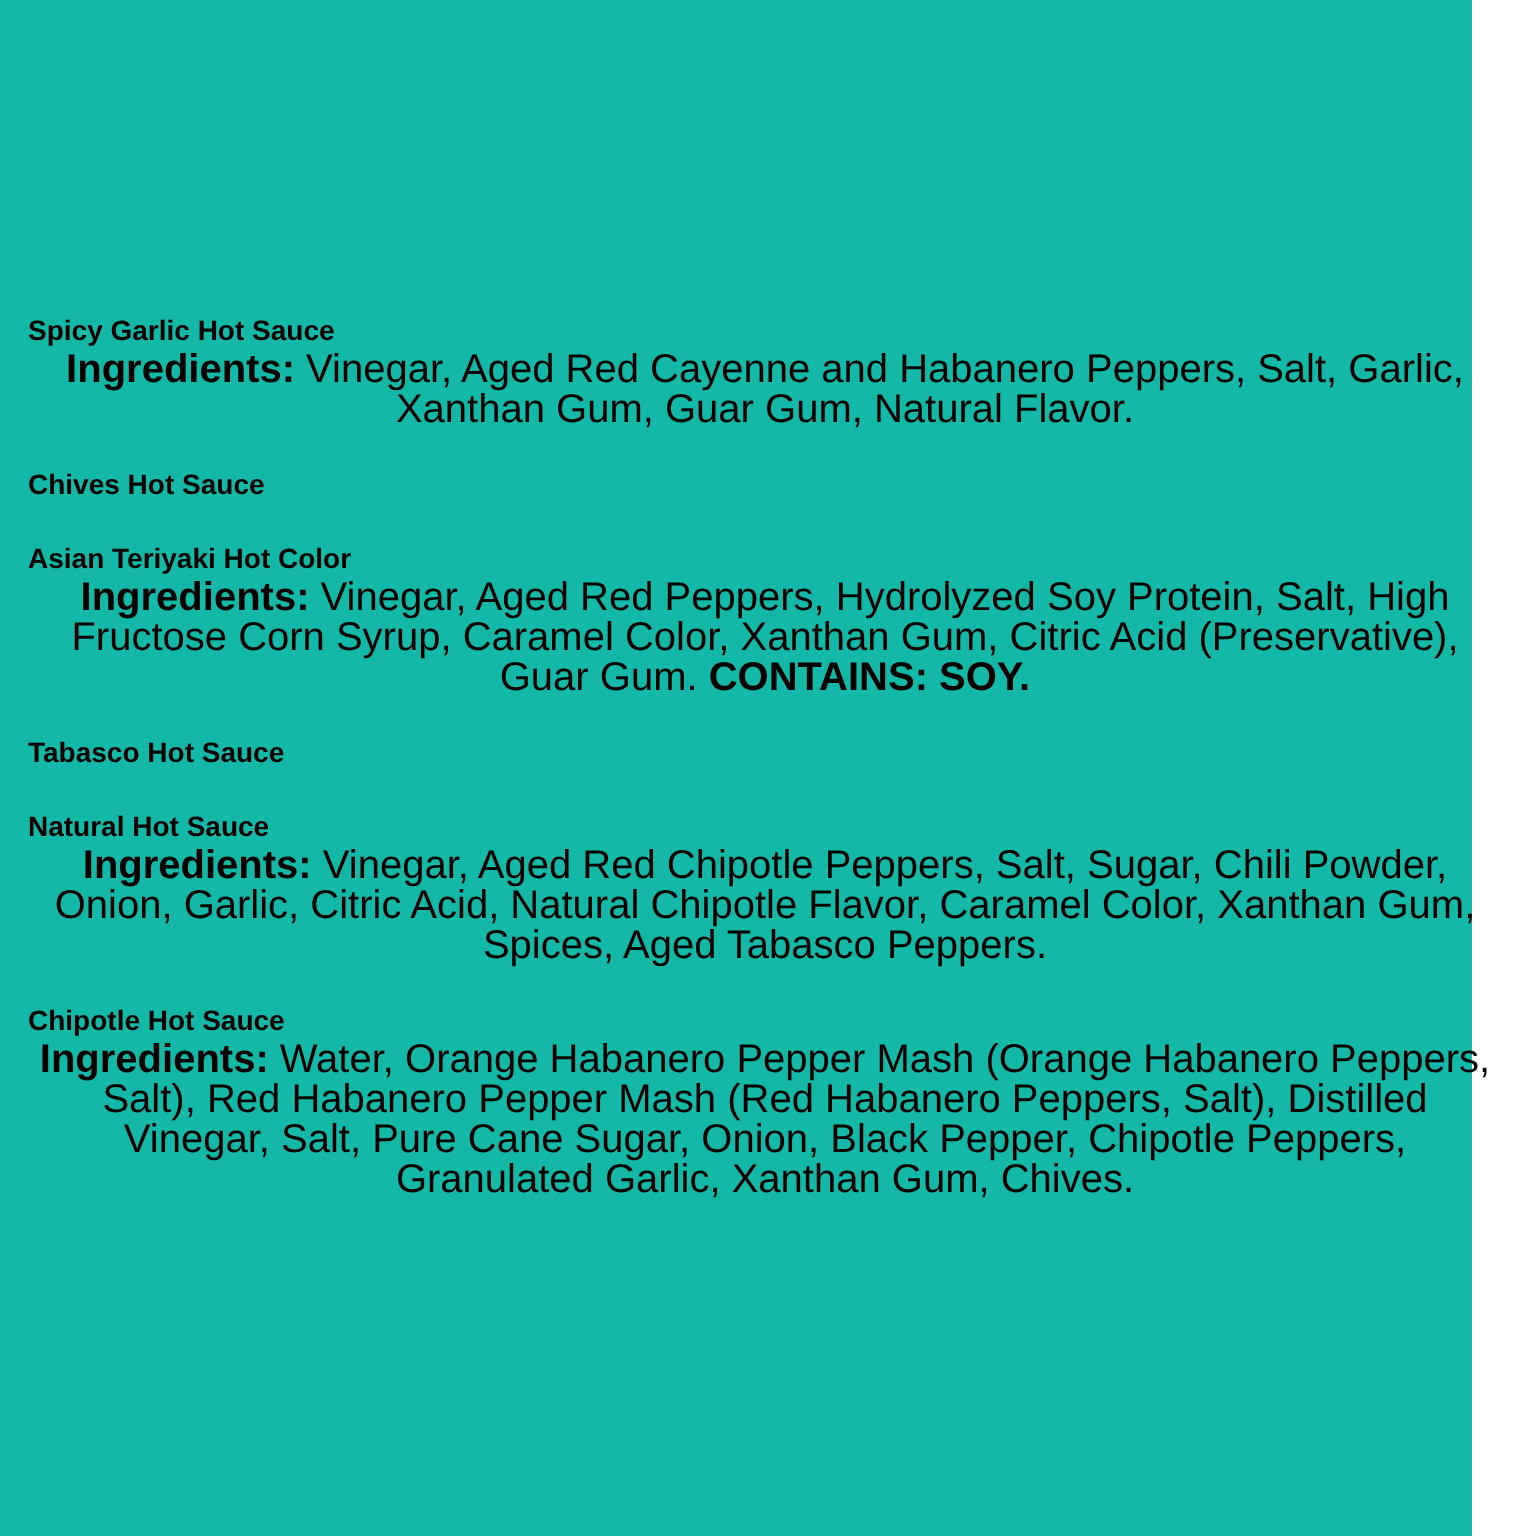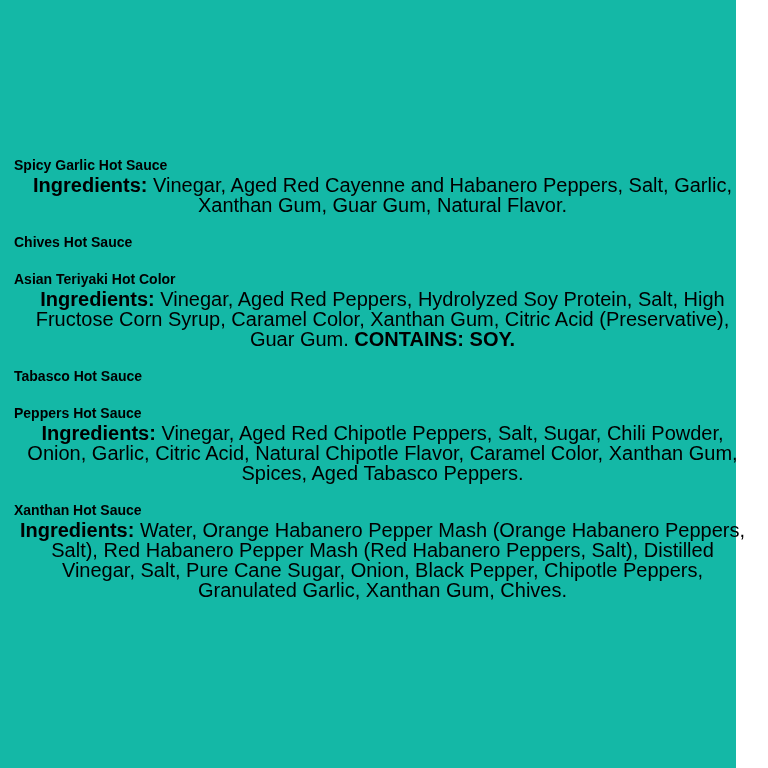--- a/index.html
+++ b/index.html
@@ -62,23 +62,23 @@
     <div class="section">
       <p class="section-title">Asian Teriyaki Hot Color</p>
       <p class="ingredients"><span class="bold">Ingredients:</span><span> Vinegar, Aged Red Peppers, Hydrolyzed Soy Protein, Salt, High Fructose Corn Syrup, Caramel Color, Xanthan Gum, Citric Acid (Preservative), Guar Gum. </span><span class="bold">CONTAINS: SOY.</span></p>
     </div>
 
     <div class="section">
       <p class="section-title">Tabasco Hot Sauce</p>
     </div>
 
     <div class="section">
-      <p class="section-title">Peppers Hot Sauce</p>
+      <p class="section-title">Natural Hot Sauce</p>
       <p class="ingredients"><span class="bold">Ingredients:</span><span> Vinegar, Aged Red Chipotle Peppers, Salt, Sugar, Chili Powder, Onion, Garlic, Citric Acid, Natural Chipotle Flavor, Caramel Color, Xanthan Gum, Spices, Aged Tabasco Peppers.</span><span class="bold"></span></p>
     </div>
 
     <div class="section">
-      <p class="section-title">Xanthan Hot Sauce</p>
+      <p class="section-title">Chipotle Hot Sauce</p>
       <p class="ingredients"><span class="bold">Ingredients:</span><span> Water, Orange Habanero Pepper Mash (Orange Habanero Peppers, Salt), Red Habanero Pepper Mash (Red Habanero Peppers, Salt), Distilled Vinegar, Salt, Pure Cane Sugar, Onion, Black Pepper, Chipotle Peppers, Granulated Garlic, Xanthan Gum, Chives.</span><span class="bold"></span></p>
     </div>
 
   </div>
 </div>
 
 </body></html>

